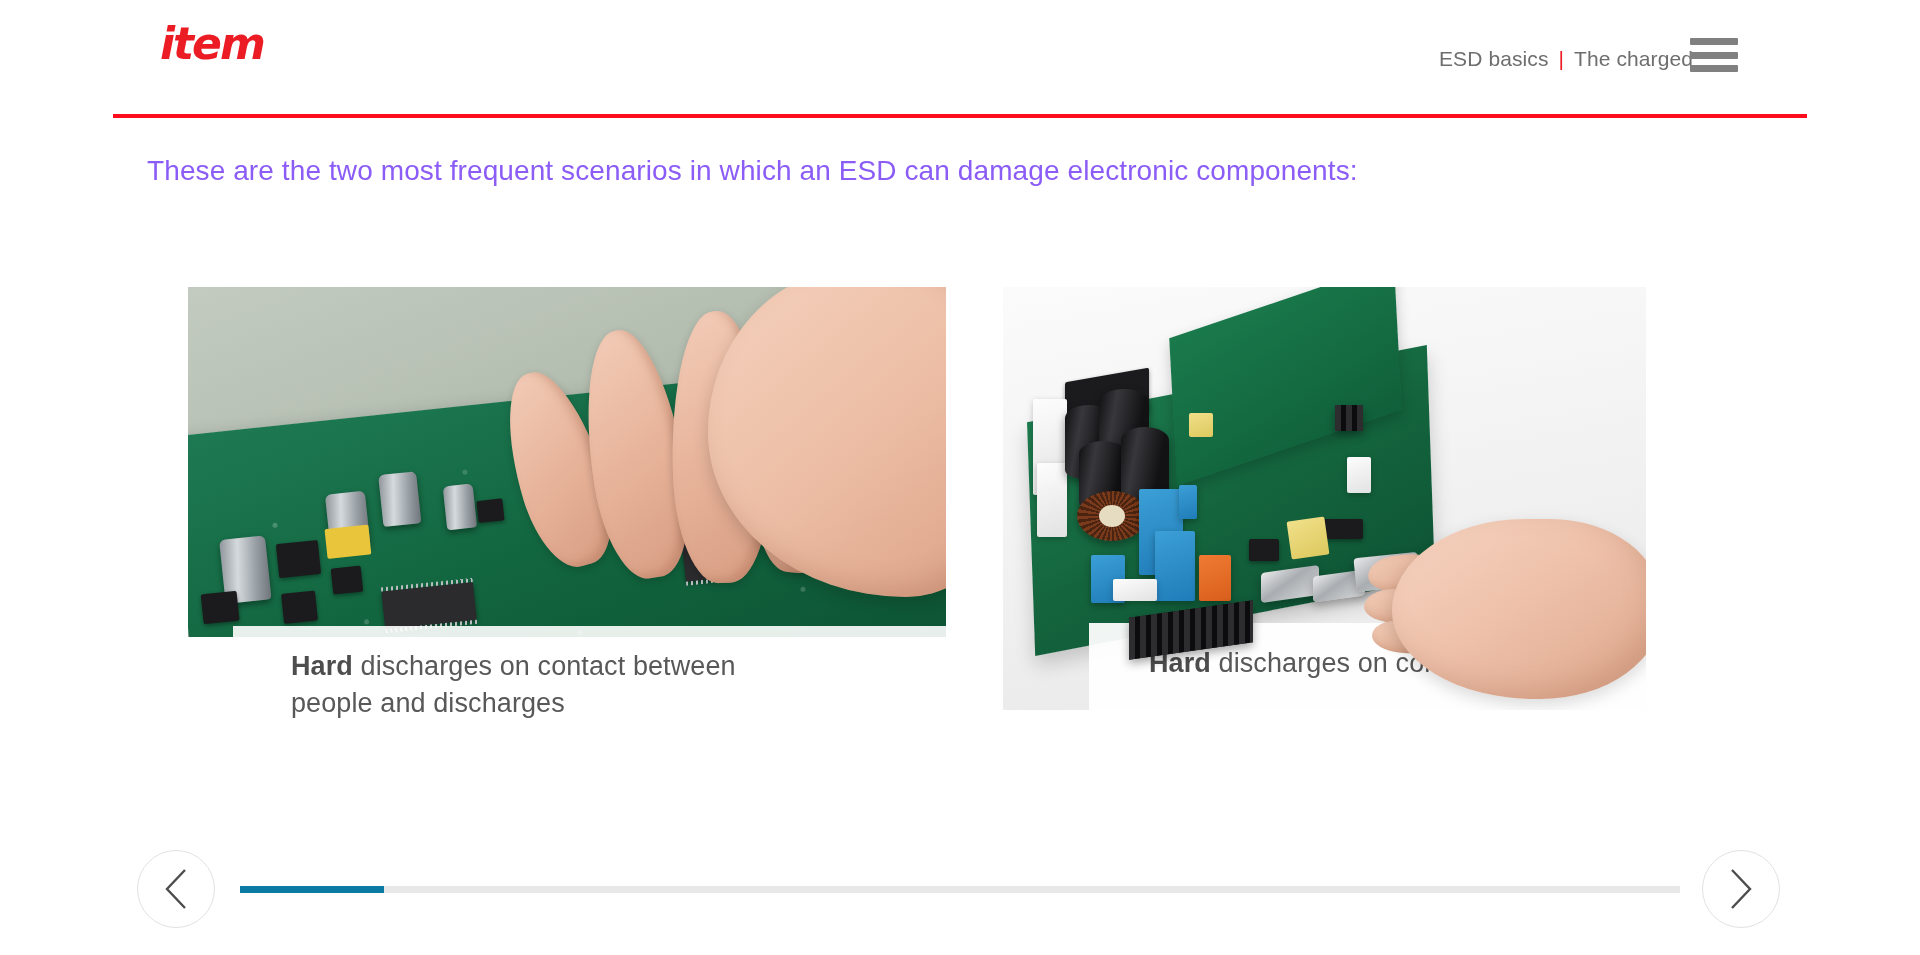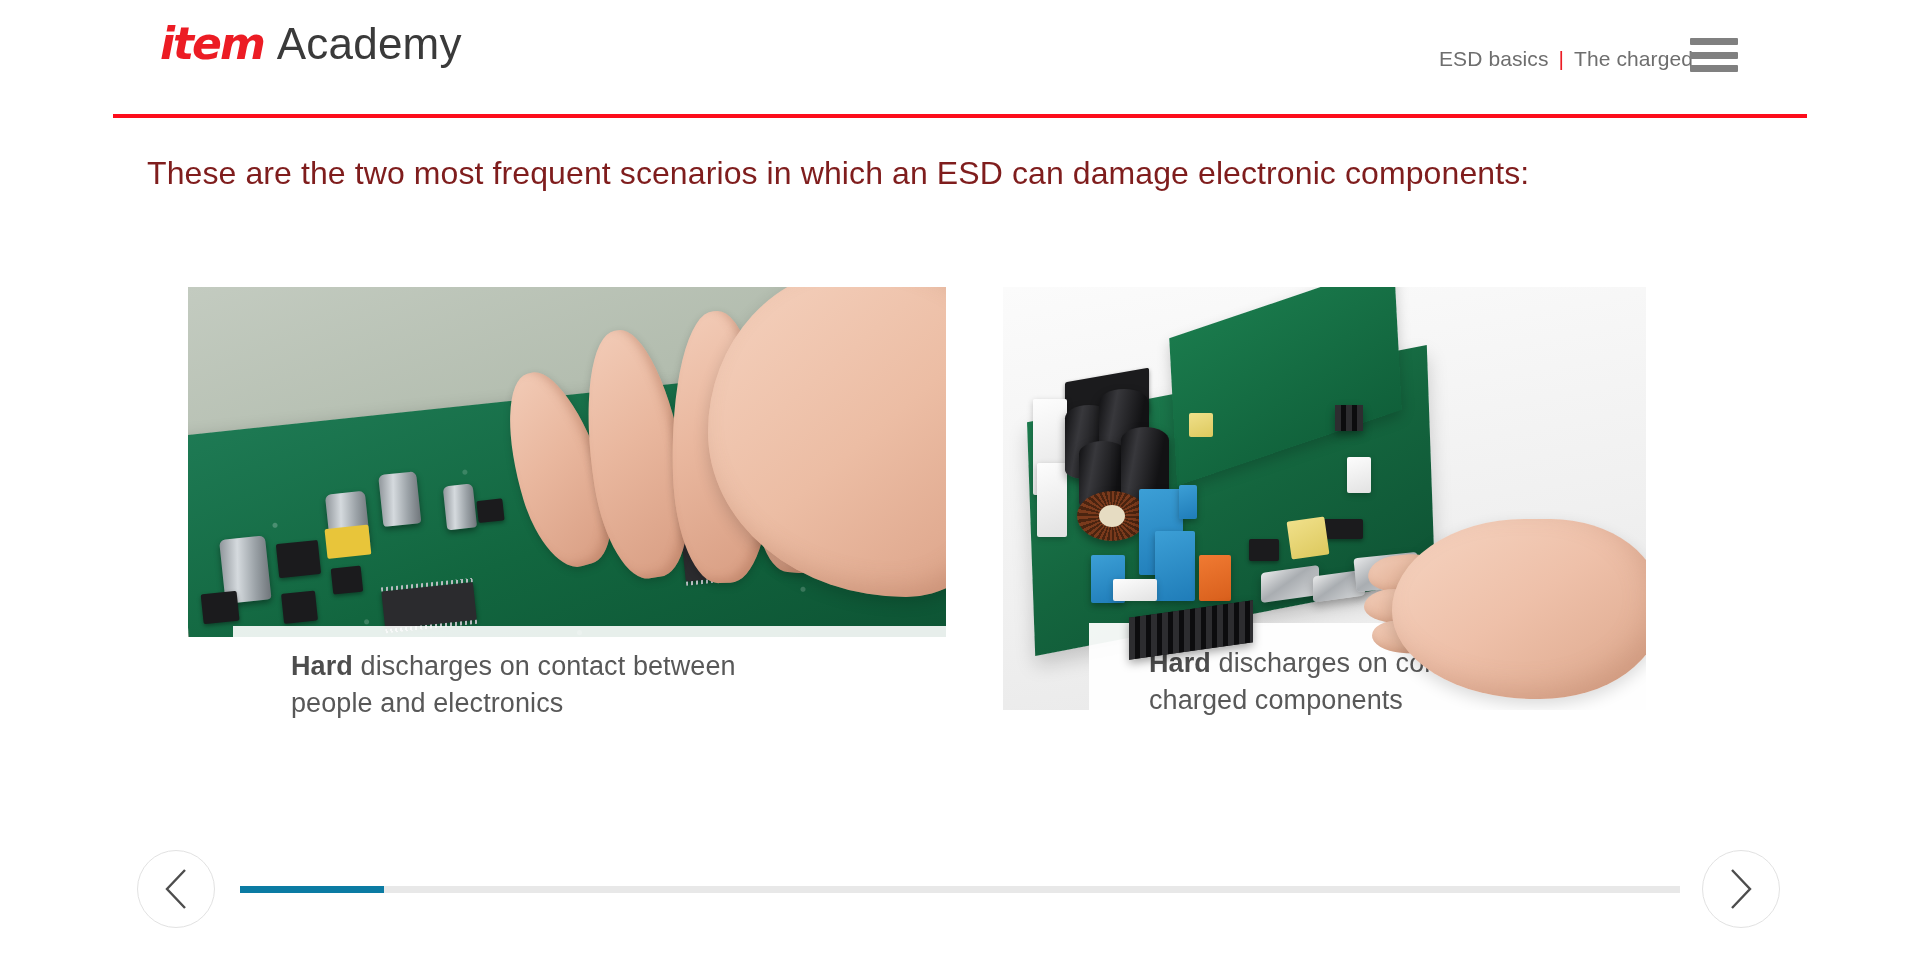--- a/index.html
+++ b/index.html
@@ -49,21 +49,21 @@
     display:block; width:48px; height:7px; background:#808080; border-radius:1px;
   }
   .header-rule {
     position:absolute; left:113px; top:114px; width:1694px; height:4px;
     background:#fd0d1b;
   }
 
   
   .intro {
     position:absolute; left:147px; top:152px;
-    font-size:32px; color:#7f1d1d; line-height:1.35;
+    font-size:28px; color:#8b5cf6; line-height:1.35;
     letter-spacing:0.1px; white-space:nowrap;
   }
 
   
   .cards { position:absolute; left:0; top:287px; width:1920px; height:500px; }
 
   .card { position:absolute; }
   .card-left  { left:188px;  top:0; width:758px; }
   .card-right { left:1003px; top:0; width:643px; }
 
@@ -236,21 +236,20 @@
 </style>
 </head>
 <body>
 
 <div class="page">
 
   <div class="header">
 
     <div class="brand">
       <span class="brand-item">item</span>
-      <span class="brand-academy">Academy</span>
     </div>
 
     <div class="nav-links-wrap">
       <span class="nav-link">ESD basics</span>
       <span class="nav-sep">|</span>
       <span class="nav-link">The charged</span>
     </div>
 
     <div class="hamburger">
       <span></span>
@@ -291,21 +290,21 @@
           <div class="finger" style="left:214px; top:54px;  width:96px;  height:272px; transform:rotate(-2deg);"></div>
           <div class="finger" style="left:300px; top:66px;  width:92px;  height:250px; transform:rotate(5deg);"></div>
           <div class="palm"></div>
         </div>
       </div>
 
       <div class="caption caption-left">
         <div>
           <b>Hard</b><span> discharges on contact between</span>
         </div>
-        <div>people and electronics</div>
+        <div>people and discharges</div>
       </div>
     </div>
 
     <div class="card card-right">
       <div class="photo photo-right">
         <div class="ph-r-bg"></div>
 
         <div class="ph-r-board"></div>
         <div class="ph-r-daughter"></div>
 
@@ -347,21 +346,20 @@
           <div class="fing" style="left:2px;   top:70px; width:74px; height:34px;"></div>
           <div class="fing" style="left:10px;  top:102px; width:66px; height:32px; transform:rotate(4deg);"></div>
           <div class="palm2"></div>
         </div>
       </div>
 
       <div class="caption caption-right">
         <div>
           <b>Hard</b><span> discharges on contact with</span>
         </div>
-        <div>charged components</div>
       </div>
     </div>
   </div>
 
   <div class="carousel">
 
     <div class="arrow arrow-prev">
       <svg width="26" height="44" viewBox="0 0 26 44">
         <polyline points="22,3 4,22 22,41" fill="none" stroke="#4d4d4d" stroke-width="2.4"></polyline>
       </svg>

